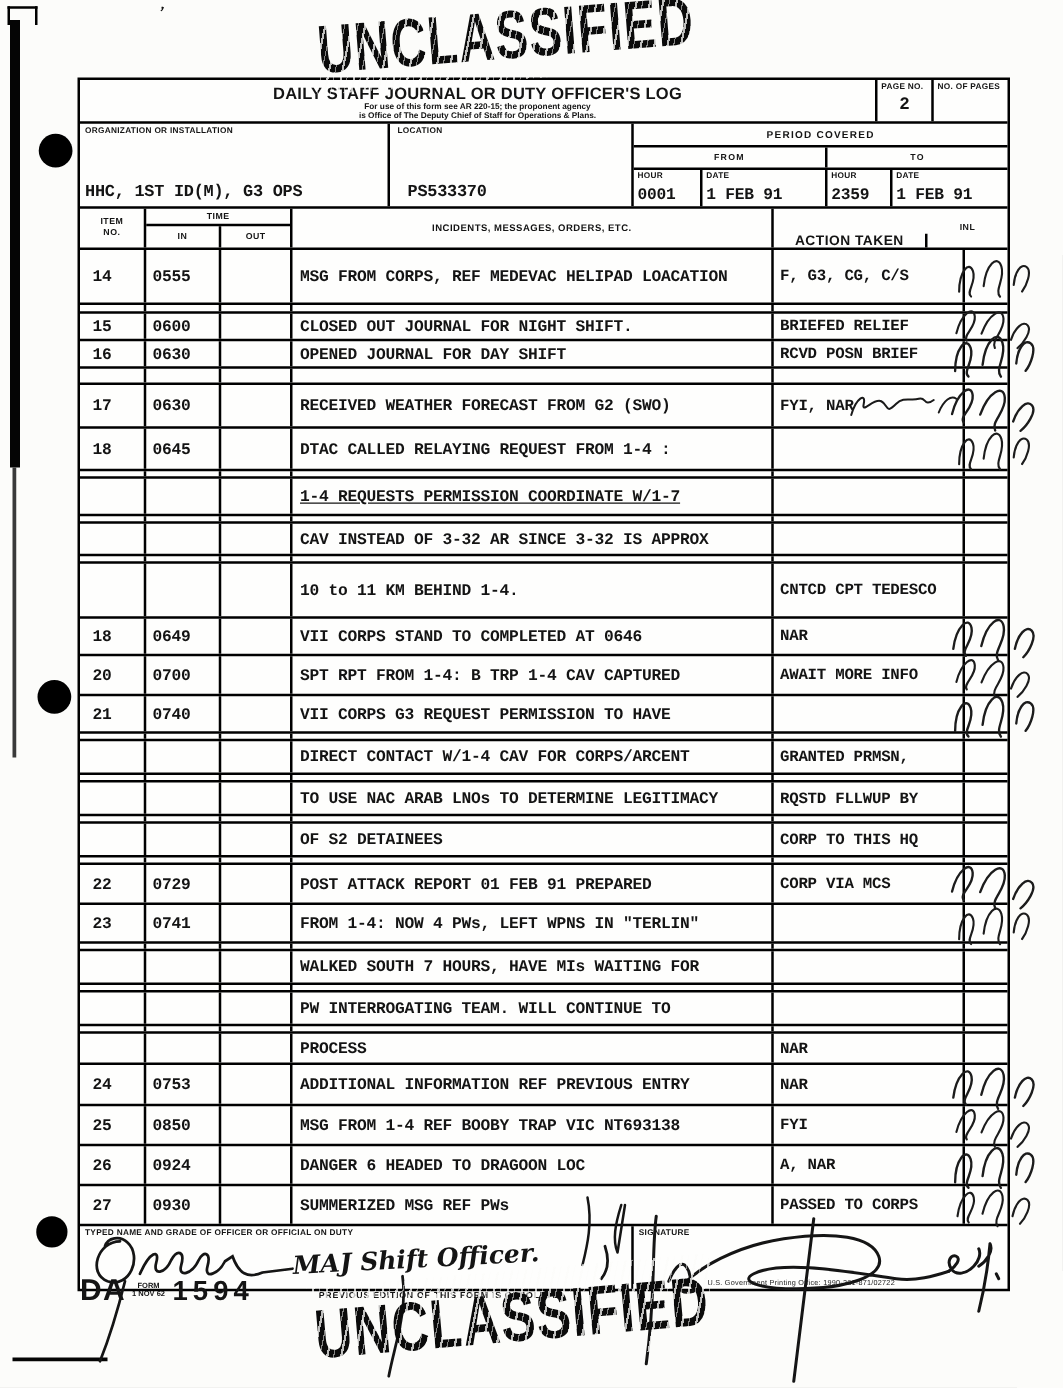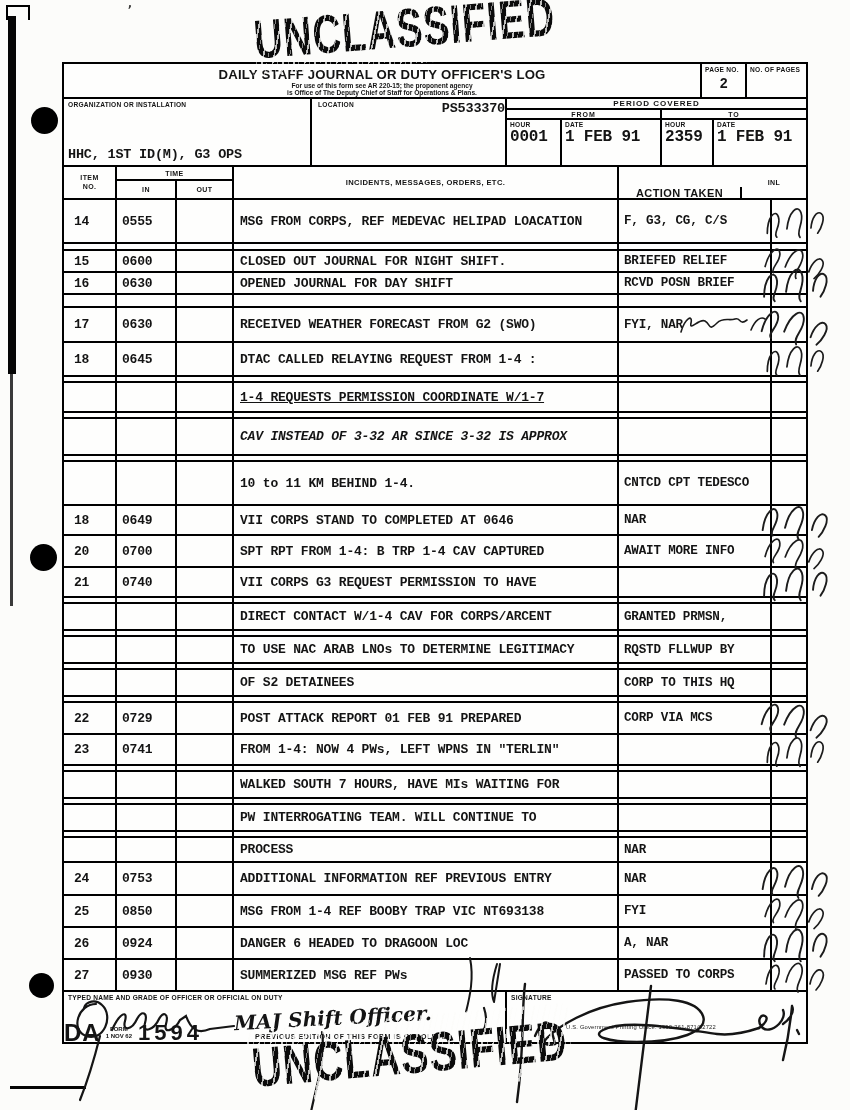--- a/index.html
+++ b/index.html
@@ -32,32 +32,32 @@
   .t-title{font-size:13.2px;font-weight:700;letter-spacing:.2px;}
   .t-sub{font-size:6.6px;font-weight:700;line-height:7.5px;}
   .t-page{width:45px;display:flex;flex-direction:column;align-items:center;}
   .t-page .lab{align-self:flex-start;padding:2px 0 0 3px;}
   .t-page .val{font-size:14px;margin-top:3px;}
   .t-pages{width:59px;}
   .t-pages .lab{display:block;padding:2px 0 0 3px;}
   
   .r-org{height:68px;}
   .c-org{width:248px;display:flex;flex-direction:column;justify-content:space-between;padding:2px 0 2px 4px;}
-  .c-loc{width:195px;display:flex;justify-content:space-between;padding:2px 0 2px 6px;}
+  .c-loc{width:195px;display:flex;flex-direction:column;justify-content:space-between;padding:2px 0 2px 6px;}
   .c-org .val,.c-loc .val{font-size:13.5px;padding-bottom:1px;}
   .c-loc .val{padding-left:8px;}
   .c-period{flex:1;display:flex;flex-direction:column;}
   .p-head{height:17px;border-bottom:2px solid #000;display:flex;align-items:center;justify-content:center;font-size:8px;font-weight:700;letter-spacing:1px;}
   .p-fromto{height:16px;border-bottom:2px solid #000;display:flex;}
   .p-fromto div{display:flex;align-items:center;justify-content:center;font-size:7px;font-weight:700;letter-spacing:1px;box-sizing:border-box;}
   .p-from{width:155px;border-right:2px solid #000;}
   .p-to{flex:1;}
   .p-cols{flex:1;display:flex;}
   .p-col{border-right:2px solid #000;box-sizing:border-box;display:flex;flex-direction:column;justify-content:space-between;padding:1px 0 1px 3px;}
-  .p-col .val{font-size:16px;padding-bottom:18px;}
+  .p-col .val{font-size:13px;padding-bottom:1px;}
   .p-col.w-h1{width:55px;}.p-col.w-d1{width:100px;}.p-col.w-h2{width:52px;}.p-col.w-d2{flex:1;border-right:none;}
   
   .r-thead{height:33px;}
   .th{display:flex;align-items:center;justify-content:center;font-size:7px;font-weight:700;letter-spacing:.4px;}
   .th-item{width:53px;flex-direction:column;line-height:8.5px;}
   .th-time{width:117px;flex-direction:column;padding:0;}
   .th-time .tt{height:14px;border-bottom:2px solid #000;width:100%;display:flex;align-items:center;justify-content:center;box-sizing:border-box;}
   .th-time .io{flex:1;display:flex;width:100%;}
   .th-time .io div{display:flex;align-items:center;justify-content:center;box-sizing:border-box;}
   .th-in{width:60px;border-right:2px solid #000;}
@@ -328,21 +328,21 @@
     <div class="cell c-in mono"></div>
     <div class="cell c-out mono"></div>
     <div class="cell c-msg mono"></div>
     <div class="cell c-act mono">
       
     </div>
     <div class="cell c-inl last">
       
     </div>
   </div>
-        <div class="trow" style="height: 37px; font-style: italic;">
+        <div class="trow" style="height: 26px;">
     <div class="cell c-item mono"></div>
     <div class="cell c-in mono"></div>
     <div class="cell c-out mono"></div>
     <div class="cell c-msg mono">CAV INSTEAD OF 3-32 AR SINCE 3-32 IS APPROX</div>
     <div class="cell c-act mono">
       
     </div>
     <div class="cell c-inl last">
       
     </div>

